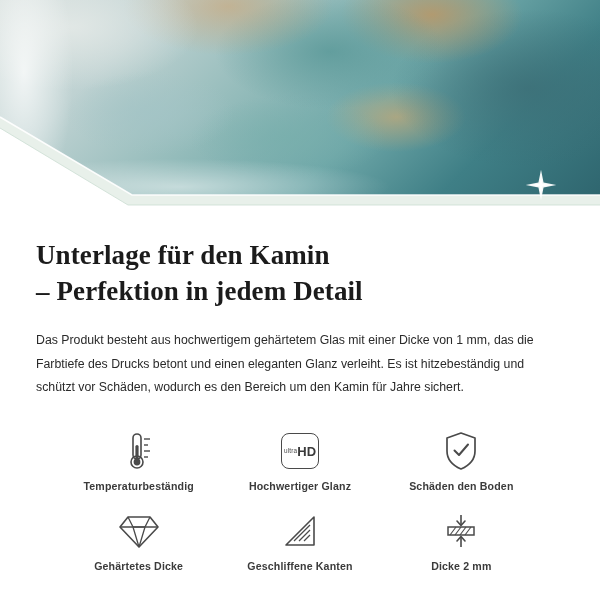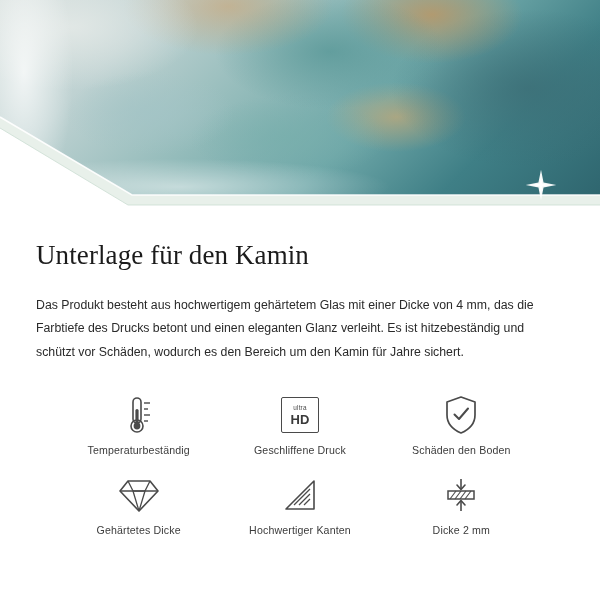--- a/index.html
+++ b/index.html
@@ -71,21 +71,21 @@
     pointer-events: none;
   }
 
   
   .content {
     padding: 26px 36px 0 36px;
   }
   h1.title {
     margin: 0;
     font-family: "Liberation Serif", serif;
-    font-weight: 400;
+    font-weight: 700;
     font-size: 27px;
     line-height: 1.32;
     color: #1b1b1b;
     letter-spacing: 0.1px;
   }
   h1.title .line {
     display: block;
   }
   p.desc {
     margin: 20px 0 0 0;
@@ -114,28 +114,28 @@
     height: 46px;
     display: flex;
     align-items: center;
     justify-content: center;
   }
   .feature-label {
     margin-top: 6px;
     font-size: 10.6px;
     color: #3b3b3b;
     letter-spacing: 0.15px;
+    font-weight: bold;
   }
   .ultrahd {
     width: 36px;
     height: 34px;
     border: 1.6px solid #4a4a4a;
-    border-radius: 2px;
+    border-radius: 8px;
     display: flex;
-    flex-direction: column;
     align-items: center;
     justify-content: center;
     line-height: 1;
   }
   .ultrahd .u1 {
     font-size: 6.4px;
     color: #4a4a4a;
     letter-spacing: 0.2px;
   }
   .ultrahd .u2 {
@@ -159,22 +159,23 @@
     </svg>
     <svg class="sparkle" viewBox="0 0 40 40">
       <path d="M20 2 L23 17 L38 20 L23 23 L20 38 L17 23 L2 20 L17 17 Z" fill="#ffffff" opacity="0.95"></path>
       <path d="M20 8 L21.5 18.5 L32 20 L21.5 21.5 L20 32 L18.5 21.5 L8 20 L18.5 18.5 Z" fill="#ffffff"></path>
     </svg>
   </div>
 
   <div class="content">
     <h1 class="title">
       <span class="line">Unterlage für den Kamin</span>
+      <span class="line">– Perfektion in jedem Detail</span>
     </h1>
-    <p class="desc">Das Produkt besteht aus hochwertigem gehärtetem Glas mit einer Dicke von 4 mm, das die Farbtiefe des Drucks betont und einen eleganten Glanz verleiht. Es ist hitzebeständig und schützt vor Schäden, wodurch es den Bereich um den Kamin für Jahre sichert.</p>
+    <p class="desc">Das Produkt besteht aus hochwertigem gehärtetem Glas mit einer Dicke von 1 mm, das die Farbtiefe des Drucks betont und einen eleganten Glanz verleiht. Es ist hitzebeständig und schützt vor Schäden, wodurch es den Bereich um den Kamin für Jahre sichert.</p>
 
     <div class="features">
 
       <div class="feature">
         <div class="feature-icon">
           <svg width="40" height="44" viewBox="0 0 40 44">
             <rect x="14" y="5" width="8" height="25" rx="4" fill="none" stroke="#4a4a4a" stroke-width="1.6"></rect>
             <circle cx="18" cy="33" r="6" fill="none" stroke="#4a4a4a" stroke-width="1.6"></circle>
             <rect x="16.4" y="16" width="3.2" height="16" rx="1.6" fill="#4a4a4a"></rect>
             <circle cx="18" cy="33" r="3.4" fill="#4a4a4a"></circle>
@@ -187,21 +188,21 @@
         <div class="feature-label">Temperaturbeständig</div>
       </div>
 
       <div class="feature">
         <div class="feature-icon">
           <div class="ultrahd">
             <span class="u1">ultra</span>
             <span class="u2">HD</span>
           </div>
         </div>
-        <div class="feature-label">Geschliffene Druck</div>
+        <div class="feature-label">Hochwertiger Glanz</div>
       </div>
 
       <div class="feature">
         <div class="feature-icon">
           <svg width="40" height="44" viewBox="0 0 40 44">
             <path d="M20 4 L34 9 V22 C34 31 27 37 20 40 C13 37 6 31 6 22 V9 Z" fill="none" stroke="#4a4a4a" stroke-width="1.7" stroke-linejoin="round"></path>
             <path d="M13.5 21.5 L18 26 L27 15.5" fill="none" stroke="#4a4a4a" stroke-width="2" stroke-linecap="round" stroke-linejoin="round"></path>
           </svg>
         </div>
         <div class="feature-label">Schäden den Boden</div>
@@ -222,21 +223,21 @@
 
       <div class="feature">
         <div class="feature-icon">
           <svg width="40" height="40" viewBox="0 0 40 40">
             <path d="M6 34 L34 34 L34 6 Z" fill="none" stroke="#4a4a4a" stroke-width="1.6" stroke-linejoin="round"></path>
             <line x1="14" y1="30" x2="30" y2="14" stroke="#4a4a4a" stroke-width="1.2"></line>
             <line x1="19" y1="30" x2="30" y2="19" stroke="#4a4a4a" stroke-width="1.2"></line>
             <line x1="24" y1="30" x2="30" y2="24" stroke="#4a4a4a" stroke-width="1.2"></line>
           </svg>
         </div>
-        <div class="feature-label">Hochwertiger Kanten</div>
+        <div class="feature-label">Geschliffene Kanten</div>
       </div>
 
       <div class="feature">
         <div class="feature-icon">
           <svg width="40" height="40" viewBox="0 0 40 40">
             <line x1="20" y1="4" x2="20" y2="13" stroke="#4a4a4a" stroke-width="1.6"></line>
             <path d="M16 10 L20 14.5 L24 10" fill="none" stroke="#4a4a4a" stroke-width="1.6" stroke-linecap="round" stroke-linejoin="round"></path>
             <rect x="7" y="16" width="26" height="8" fill="none" stroke="#4a4a4a" stroke-width="1.5"></rect>
             <line x1="9" y1="24" x2="15" y2="16" stroke="#4a4a4a" stroke-width="1.1"></line>
             <line x1="14" y1="24" x2="20" y2="16" stroke="#4a4a4a" stroke-width="1.1"></line>

